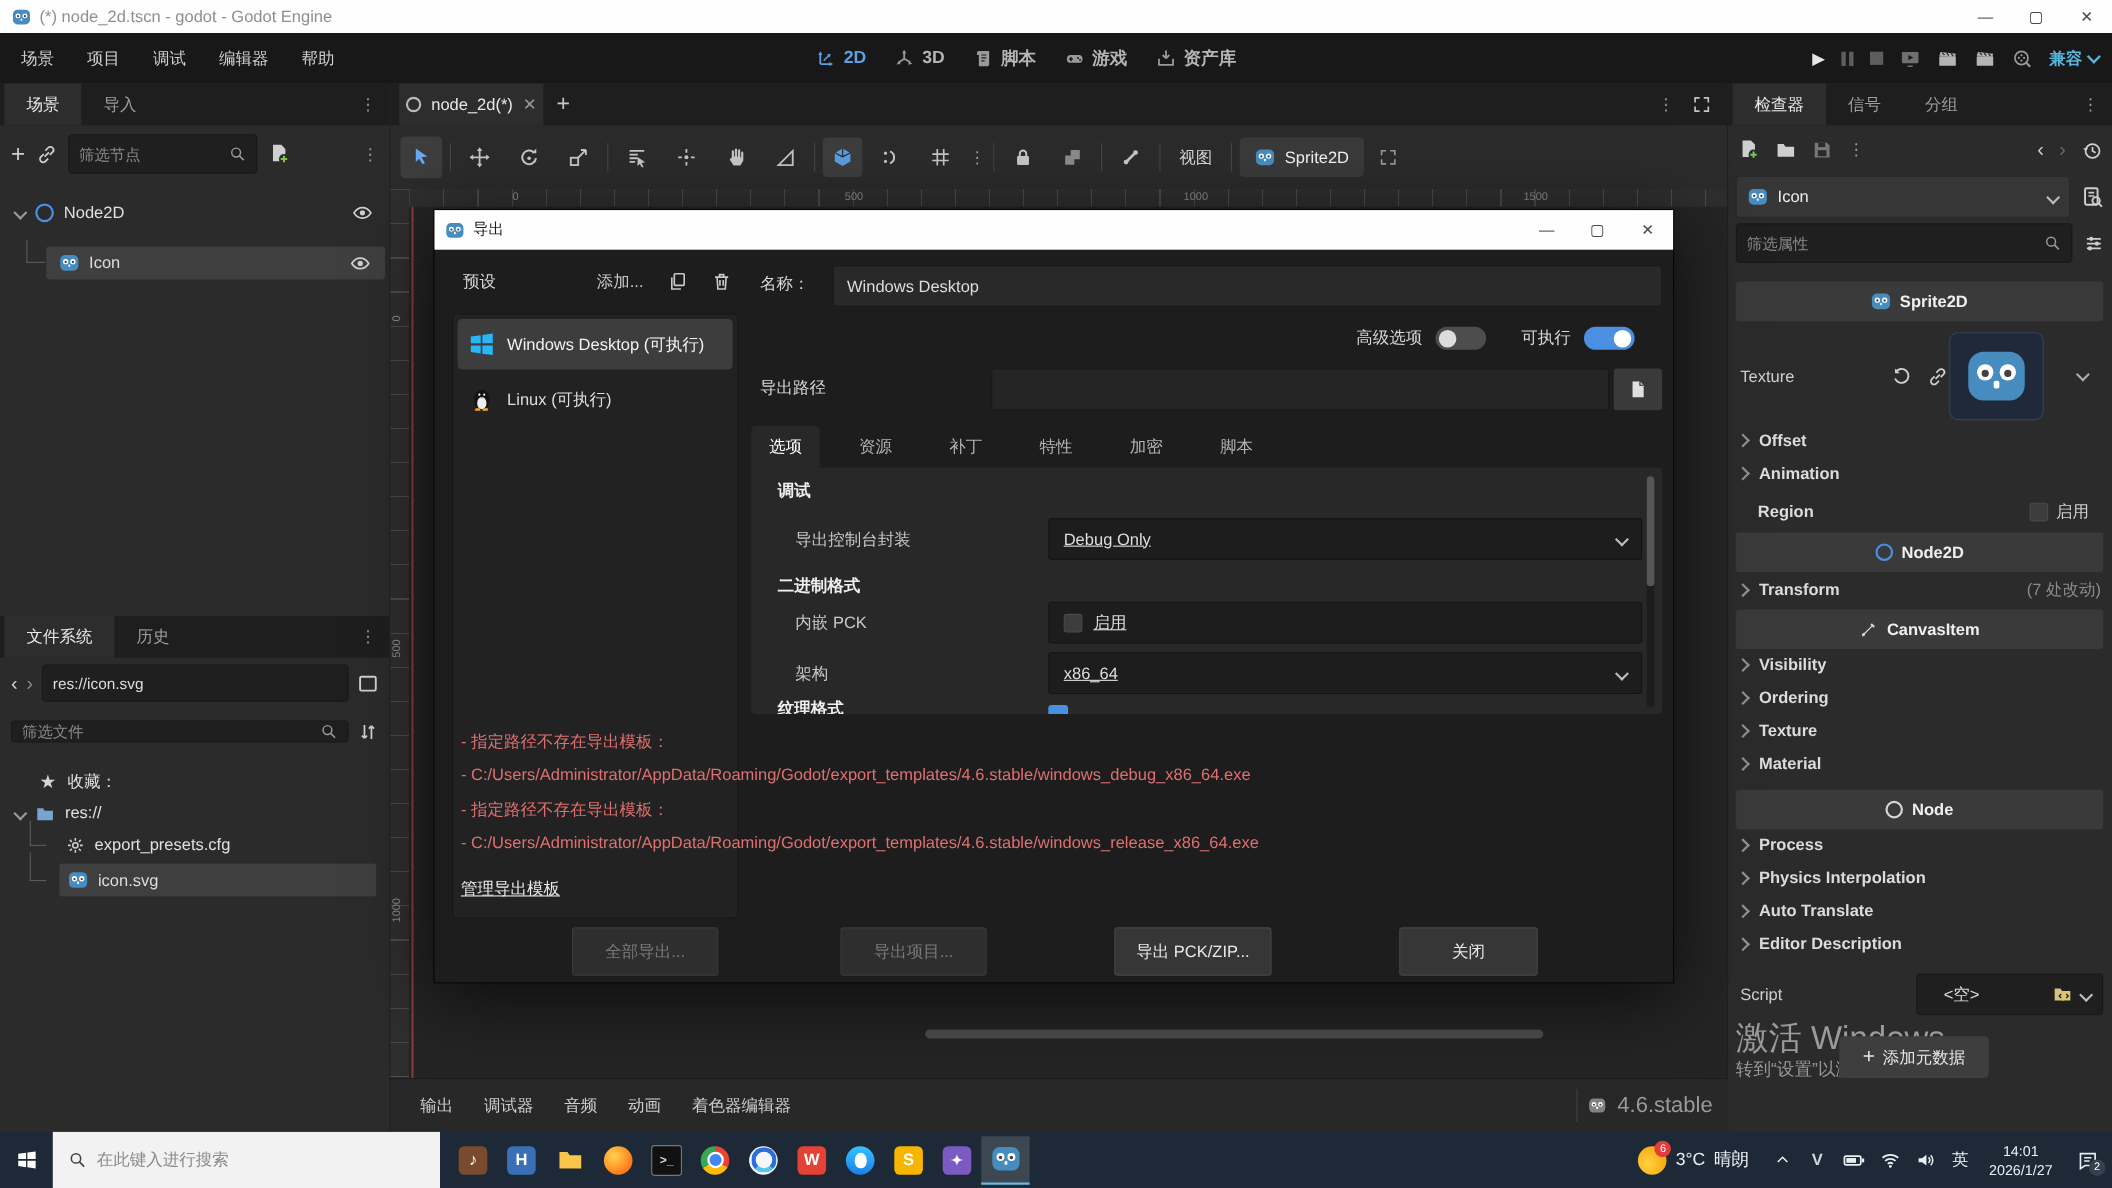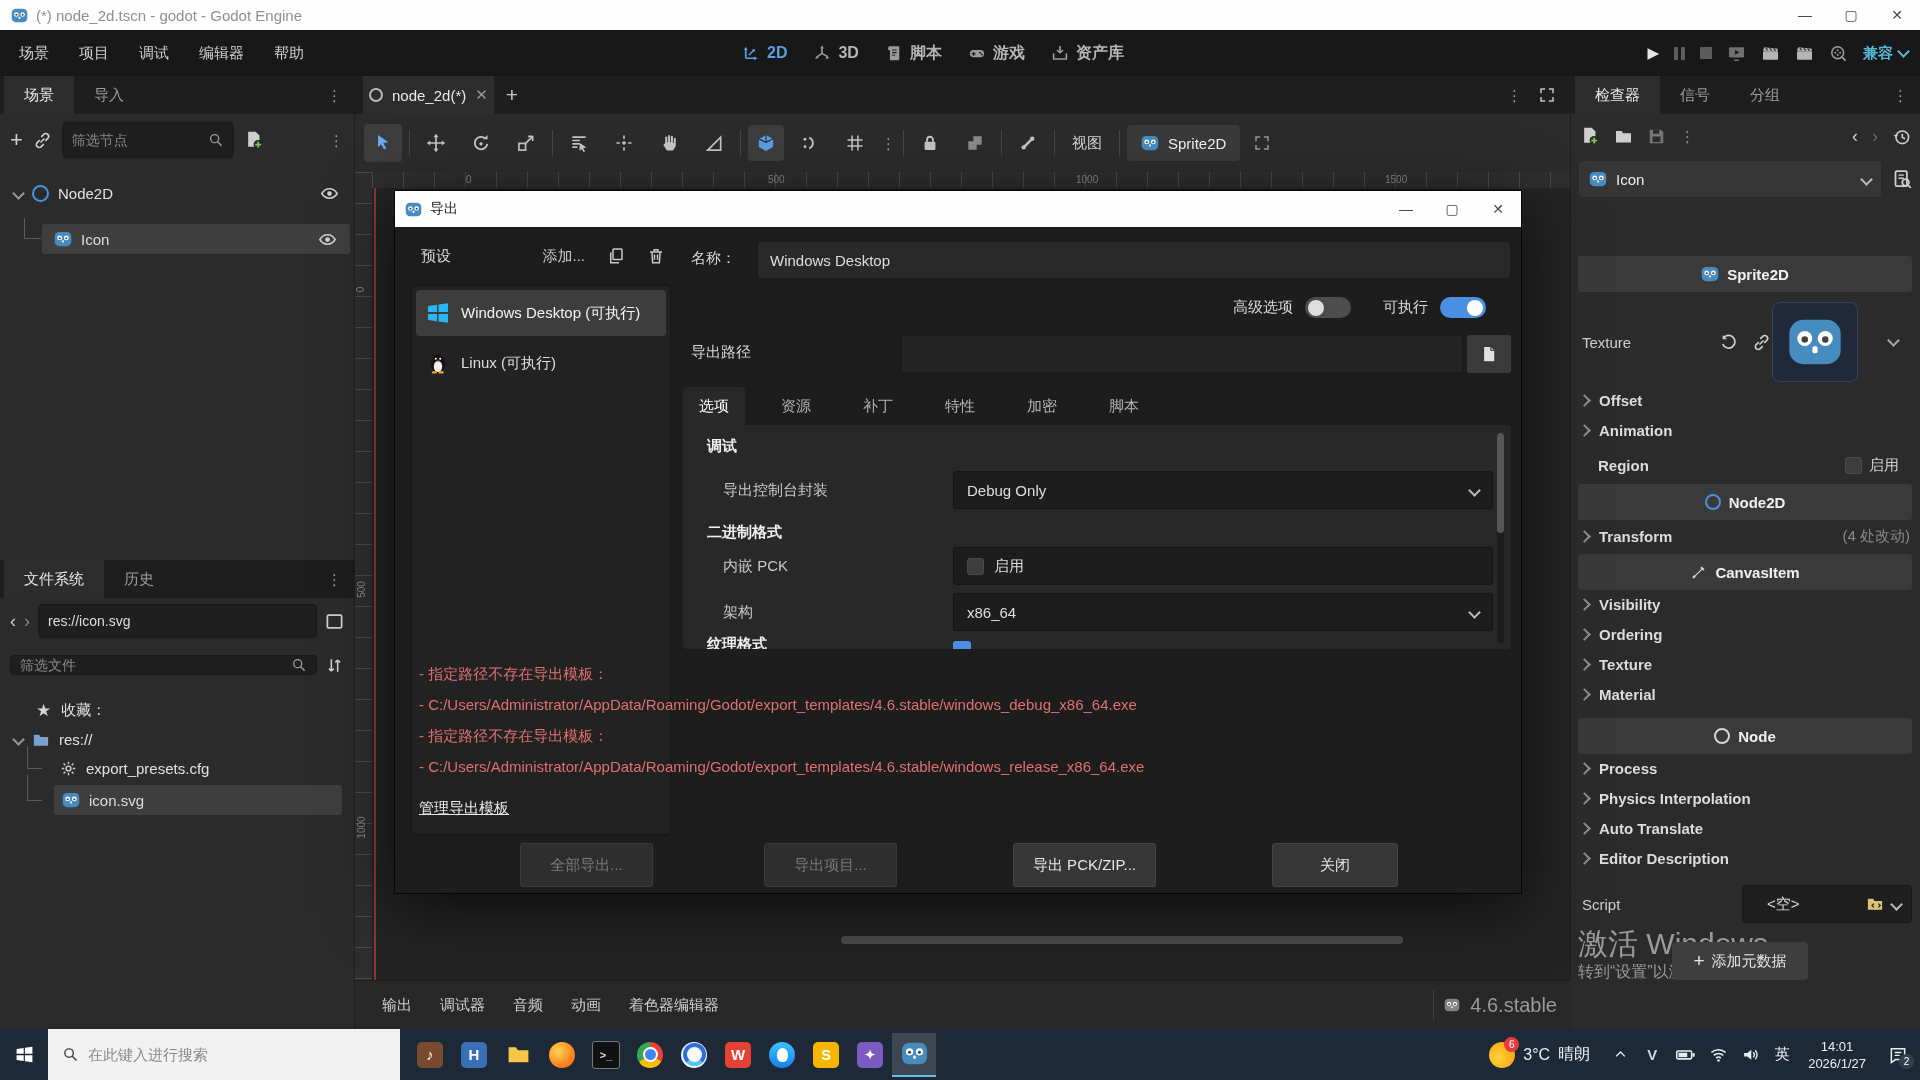--- a/index.html
+++ b/index.html
@@ -38,21 +38,21 @@
   .chev{color:#8f8f8f;}
   .cb{width:17px;height:17px;background:#3d3d3d;border:1px solid #4a4a4a;border-radius:3px;box-sizing:border-box;flex:none;}
   
   #dlg{left:394px;top:190px;width:1128px;height:704px;background:#1d1d1d;border:1px solid #060606;box-shadow:0 14px 60px rgba(0,0,0,.65);box-sizing:border-box;}
   .dlab{color:#d8d8d8;font-size:15px;}
   .dinput{background:#292929;border:1px solid #1a1a1a;border-radius:3px;color:#ececec;display:flex;align-items:center;padding:0 12px;font-size:15px;box-sizing:border-box;}
   .dtab{color:#b4b4b4;font-size:15px;padding:0 16px;height:38px;display:flex;align-items:center;font-family:Liberation Serif, serif;}
   .dtab.active{background:#282828;color:#fff;border-radius:4px 4px 0 0;}
   .opt-h{color:#efefef;font-weight:bold;font-size:15px;}
   .opt-l{color:#c9c9c9;font-size:15px;}
-  .dd{background:#1d1d1d;border:1px solid #151515;border-radius:3px;display:flex;align-items:center;padding:16px 13px;color:#dedede;font-size:15px;box-sizing:border-box;}
+  .dd{background:#1d1d1d;border:1px solid #151515;border-radius:3px;display:flex;align-items:center;padding:16px 13px;color:#dedede;font-size:15px;box-sizing:border-box;text-decoration:underline;}
   .err{color:#e07070;font-size:15px;white-space:nowrap;}
   .btn{background:#363636;border:1px solid #454545;border-radius:3px;color:#e8e8e8;display:flex;align-items:center;justify-content:center;font-size:15px;box-sizing:border-box;}
   .btn.disabled{color:#7a7a7a;background:#2e2e2e;border-color:#3a3a3a;}
   .toggle{width:46px;height:21px;border-radius:11px;position:relative;flex:none;}
   .toggle .knob{position:absolute;top:2.5px;width:16px;height:16px;border-radius:50%;background:#fff;}
   .toggle.off{background:#4d4d4d;}
   .toggle.off .knob{left:3px;background:#ddd;}
   .toggle.on{background:#4b8fe2;}
   .toggle.on .knob{right:3px;}
   
@@ -617,20 +617,31 @@
         <svg class="ic" style="width:18px;height:18px">
             <use href="#i-godot"></use>
           </svg>
         <span style="font-size:15px;color:#eee">Icon</span>
         <span class="cv down" style="margin-left:auto;color:#bbb"></span>
       </div>
       <svg class="ic" style="width:21px;height:21px;color:#cfcfcf">
           <use href="#i-docsearch"></use>
         </svg>
     </div>
+    <div class="flex" style="height:42px;padding:0 7px;gap:10px">
+      <div class="input" style="flex:1;height:36px">
+        <input class="raw" placeholder="筛选属性" style="">
+        <svg class="ic" style="width:16px;height:16px;color:#9a9a9a">
+            <use href="#i-search"></use>
+          </svg>
+      </div>
+      <svg class="ic" style="width:19px;height:19px;color:#cfcfcf">
+          <use href="#i-tune"></use>
+        </svg>
+    </div>
     <div class="cat abs" style="left:7px;top:180px;width:334px;height:36px">
       <svg class="ic" style="width:18px;height:18px">
           <use href="#i-godot"></use>
         </svg>
       <span>Sprite2D</span>
     </div>
     <div class="abs flex" style="left:0;top:224px;width:349px;height:84px">
       <span style="margin-left:11px;color:#cfcfcf;font-size:15px">Texture</span>
       <svg class="ic abs" style="width:19px;height:19px;color:#cfcfcf;left:147px">
           <use href="#i-revert"></use>
@@ -660,21 +671,21 @@
     </div>
     <div class="cat abs" style="left:7px;top:408px;width:334px;height:36px">
       <span class="ring" style="width:16px;height:16px;color:#4a90e2"></span>
       <span>Node2D</span>
     </div>
     <div class="abs flex" style="left:0;top:446px;width:349px;height:28px">
       <span class="grp" style="margin-left:9px">
           <span class="cv right chev"></span>
           <span>Transform</span>
         </span>
-      <span style="margin-left:auto;margin-right:10px;color:#8a8a8a;font-size:15px">(4 处改动)</span>
+      <span style="margin-left:auto;margin-right:10px;color:#8a8a8a;font-size:15px">(7 处改动)</span>
     </div>
     <div class="cat abs" style="left:7px;top:478px;width:334px;height:36px">
       <svg class="ic" style="width:17px;height:17px;color:#d5d5d5">
           <use href="#i-brush"></use>
         </svg>
       <span>CanvasItem</span>
     </div>
     <div class="grp abs" style="left:9px;top:520px">
         <span class="cv right chev"></span>
         <span>Visibility</span>

